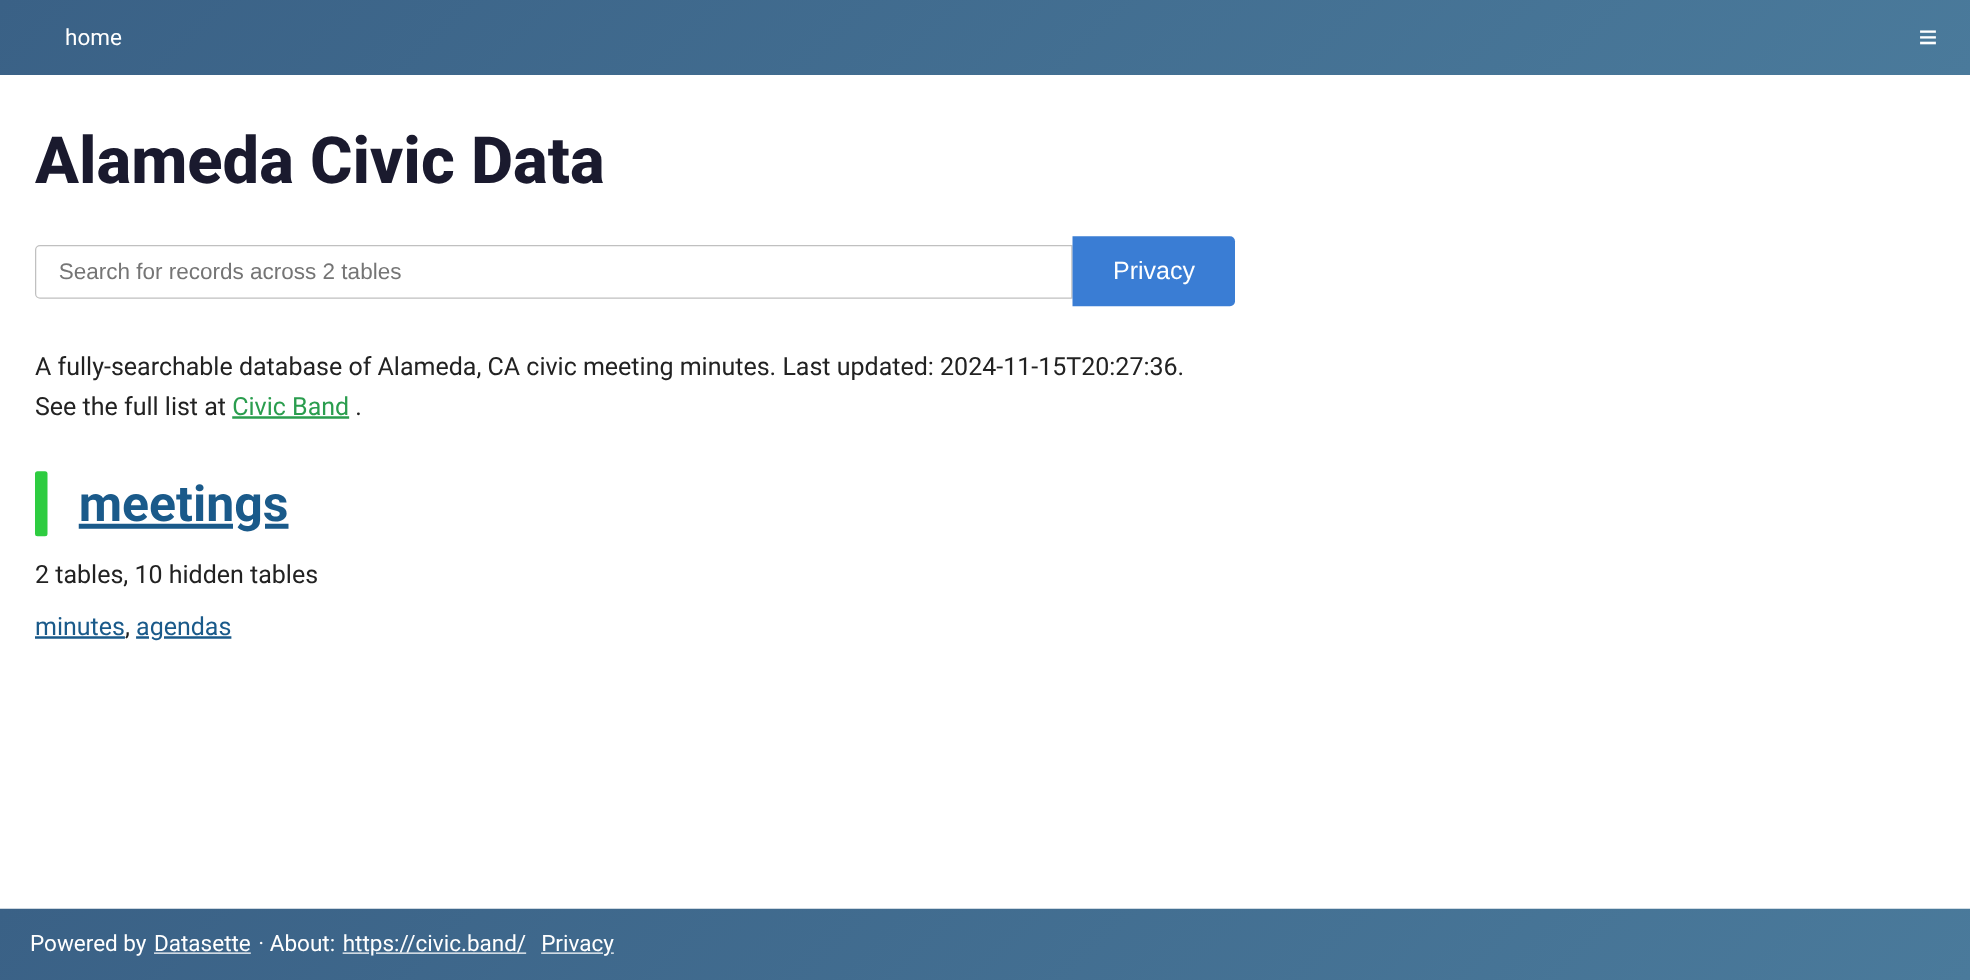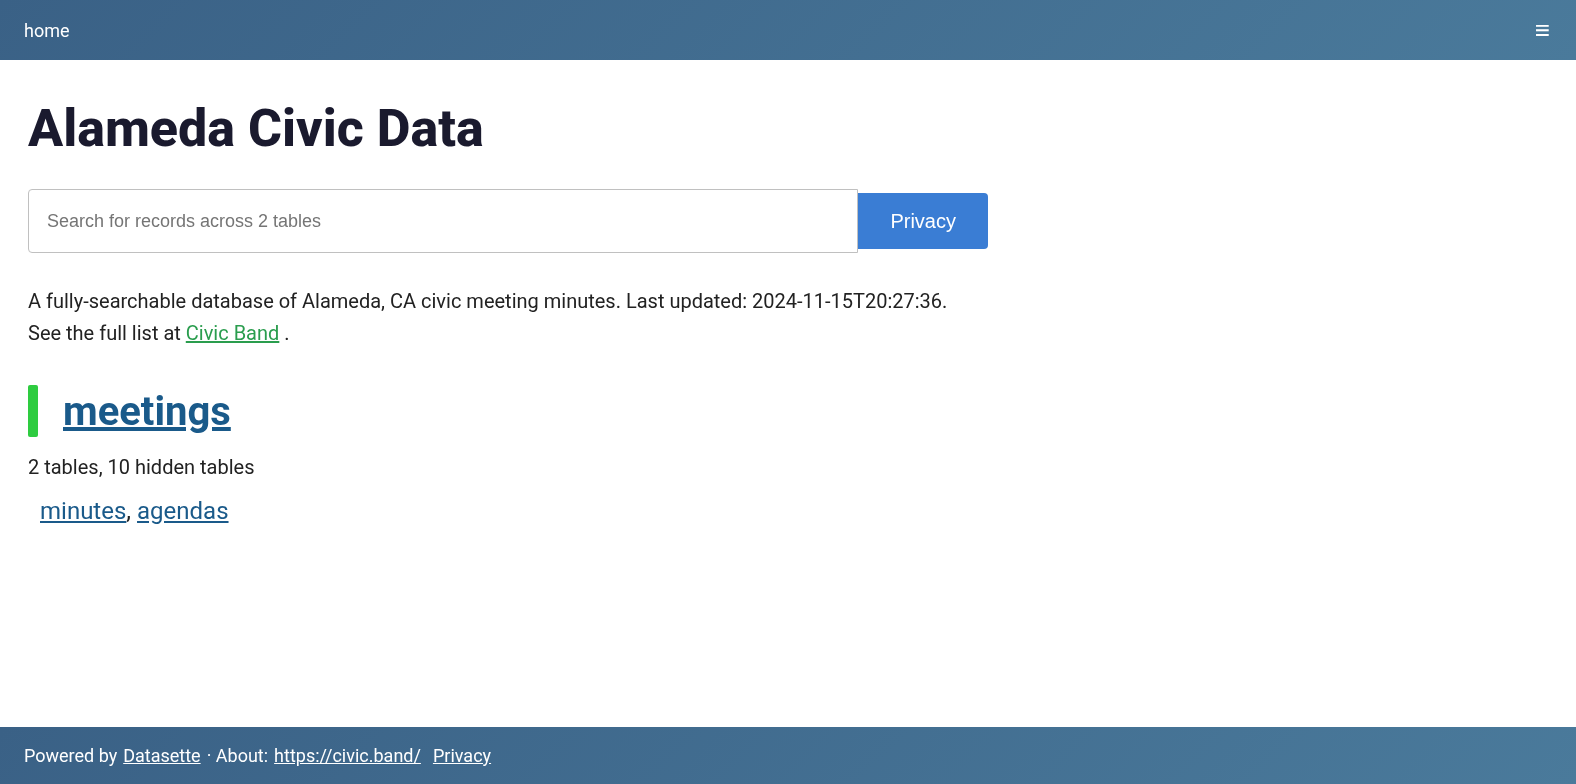--- a/index.html
+++ b/index.html
@@ -26,20 +26,21 @@
       justify-content: space-between;
       min-height: 60px;
     }
 
     .header-home {
       color: #ffffff;
       font-size: 18px;
       font-weight: 400;
       text-decoration: none;
       cursor: pointer;
+      margin-left: 28px;
     }
 
     .hamburger-icon {
       color: #ffffff;
       font-size: 26px;
       cursor: pointer;
       line-height: 1;
       letter-spacing: 2px;
     }
 
@@ -69,21 +70,21 @@
 
     .search-input {
       flex: 1;
       padding: 14px 18px;
       font-size: 18px;
       border: 1.5px solid #c0c0c0;
       border-radius: 4px 0 0 4px;
       outline: none;
       color: #888;
       background: #fff;
-      height: 64px;
+      height: 43px;
     }
 
     .search-button {
       padding: 14px 32px;
       background: #3a7dd4;
       color: #ffffff;
       font-size: 20px;
       font-weight: 500;
       border: none;
       border-radius: 0 4px 4px 0;
@@ -135,23 +136,22 @@
       cursor: pointer;
     }
 
     .db-meta {
       font-size: 20px;
       color: #222;
       margin-bottom: 18px;
     }
 
     .db-tables {
-      font-size: 24px;
+      font-size: 20px;
       color: #222;
-      margin-left: 12px;
     }
 
     .db-tables a {
       color: #1a5a8a;
       text-decoration: underline;
       cursor: pointer;
     }
 
     
     .footer {

